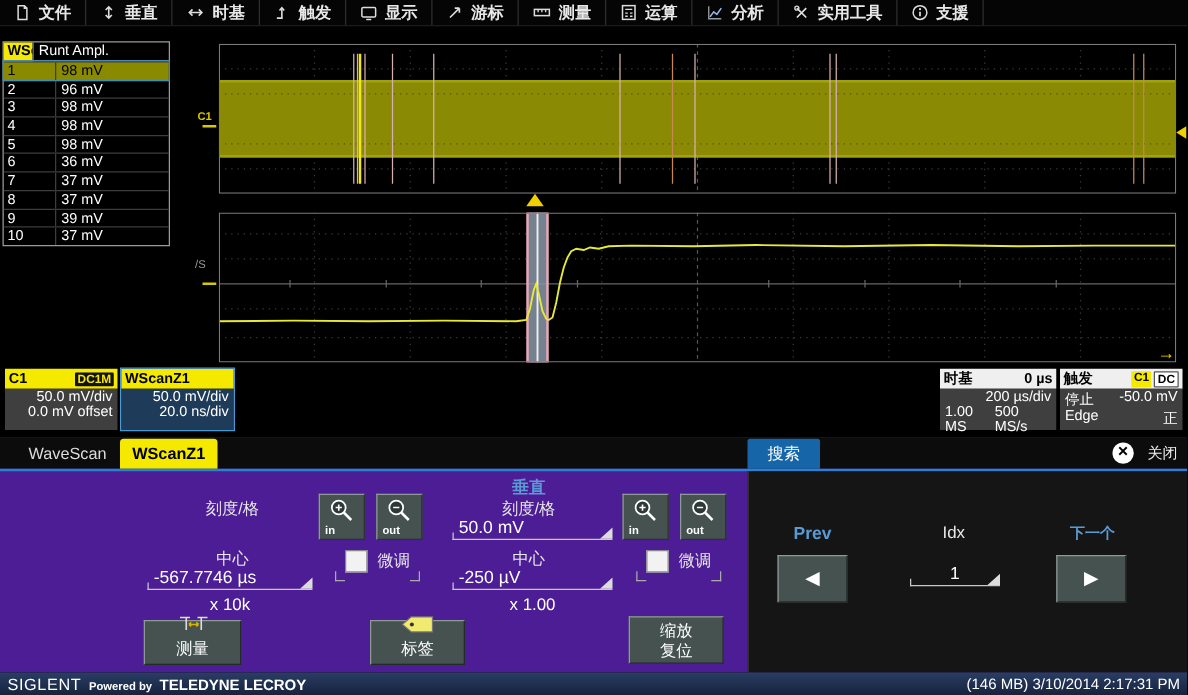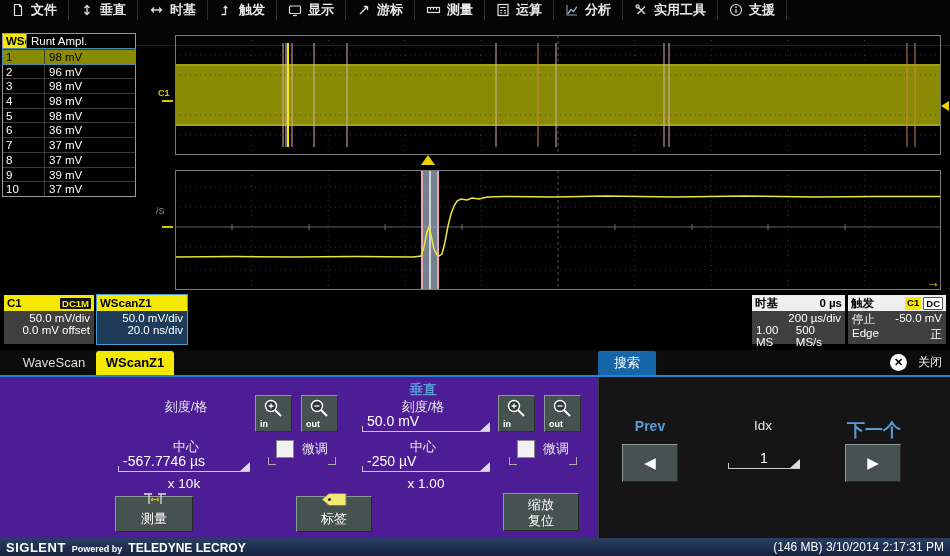--- a/index.html
+++ b/index.html
@@ -1,20 +1,20 @@
 <!DOCTYPE html>
 <html><head>
 <meta charset="utf-8">
 <style>
   html,body{margin:0;padding:0;background:#000;}
   *{box-sizing:border-box;font-family:"Liberation Sans",sans-serif;}
   .screen{position:relative;width:950px;height:556px;background:#000;overflow:hidden;}
 
   
-  .menubar{position:absolute;left:0;top:0;width:950px;height:46px;background:#050505;display:flex;align-items:flex-start;border-bottom:1px solid #1c1c1c;}
+  .menubar{position:absolute;left:0;top:0;width:950px;height:21px;background:#050505;display:flex;align-items:flex-start;border-bottom:1px solid #1c1c1c;}
   .mi{display:flex;align-items:center;gap:6px;padding:0 11px;height:20px;border-right:1px solid #2e2e2e;color:#e8e8e8;font-size:13px;font-weight:bold;cursor:default;}
   .mi svg{display:block;}
 
   
   .scan-table{position:absolute;left:2px;top:33px;width:134px;border:1px solid #9a9a9a;background:#000;font-size:11.5px;}
   .st-head{display:flex;height:15px;line-height:15px;}
   .st-h1{width:23px;background:#f5e900;color:#000;padding-left:3px;font-weight:bold;}
   .st-h2{flex:1;color:#fff;padding-left:4px;border-left:1px solid #7a7a7a;}
   .st-row{display:flex;height:14.7px;line-height:14.5px;color:#fff;border-top:1px solid #3d3d3d;}
   .st-c1{width:41px;padding-left:3px;}
@@ -64,21 +64,21 @@
   .fine .flabel{color:#e9e9e9;font-size:13px;}
   .gbtn{position:absolute;background:#45524f;border:1px solid #8d9a96;border-bottom-color:#232b29;border-right-color:#232b29;color:#fff;font-size:13px;text-align:center;cursor:pointer;}
   .abtn{position:absolute;width:56px;height:38px;background:#45524f;border:1px solid #8d9a96;border-bottom-color:#232b29;border-right-color:#232b29;color:#fff;font-size:15px;text-align:center;line-height:36px;cursor:pointer;}
   .close-circ{position:absolute;left:890px;top:4px;width:17px;height:17px;background:#fff;border-radius:50%;color:#000;font-size:11px;font-weight:bold;text-align:center;line-height:17px;cursor:pointer;}
   .close-lab{position:absolute;left:918px;top:4px;color:#eee;font-size:12px;line-height:17px;cursor:pointer;}
   .mult{position:absolute;color:#fff;font-size:13.5px;text-align:center;}
 
   
   .statusbar{position:absolute;left:0;top:538px;width:950px;height:18px;background:linear-gradient(#2a3d63,#16233e);color:#fff;display:flex;align-items:center;justify-content:space-between;padding:0 6px;}
   .sb-left{display:flex;align-items:baseline;gap:6px;}
-  .sb-brand{font-size:13px;font-weight:bold;letter-spacing:.5px;}
+  .sb-brand{font-size:13px;font-weight:normal;letter-spacing:.5px;}
   .sb-pow{font-size:9px;font-weight:bold;}
   .sb-brand2{font-size:12px;font-weight:bold;}
   .sb-right{font-size:12px;}
 </style>
 </head>
 <body>
 
 <div class="screen">
 
   <div class="menubar">
@@ -417,21 +417,21 @@
         </svg>
       <span style="position:absolute;left:0;right:0;bottom:3px;">标签</span>
     </div>
     <div class="gbtn" style="left:503px;top:143px;width:76px;height:38px;padding-top:3px;line-height:16px;">
       <span>缩放</span><br>
       <span>复位</span>
     </div>
 
     <div class="sec-title" style="left:615px;top:68px;width:70px;font-size:14px;">Prev</div>
     <div class="lab" style="left:728px;top:68px;width:70px;font-size:13.5px;">Idx</div>
-    <div class="sec-title" style="left:838px;top:68px;width:72px;font-size:18px;">下一个</div>
+    <div class="sec-title" style="left:838px;top:68px;width:72px;font-size:12px;">下一个</div>
     <div class="abtn" style="left:622px;top:94px;"><span>◀</span></div>
     <div class="field" style="left:728px;top:100px;width:72px;text-align:center;padding-left:0;"><span>1</span></div>
     <div class="abtn" style="left:845px;top:94px;"><span>▶</span></div>
   </div>
 
   <div class="statusbar">
     <div class="sb-left">
       <span class="sb-brand">SIGLENT</span>
       <span class="sb-pow">Powered by</span>
       <span class="sb-brand2">TELEDYNE LECROY</span>

